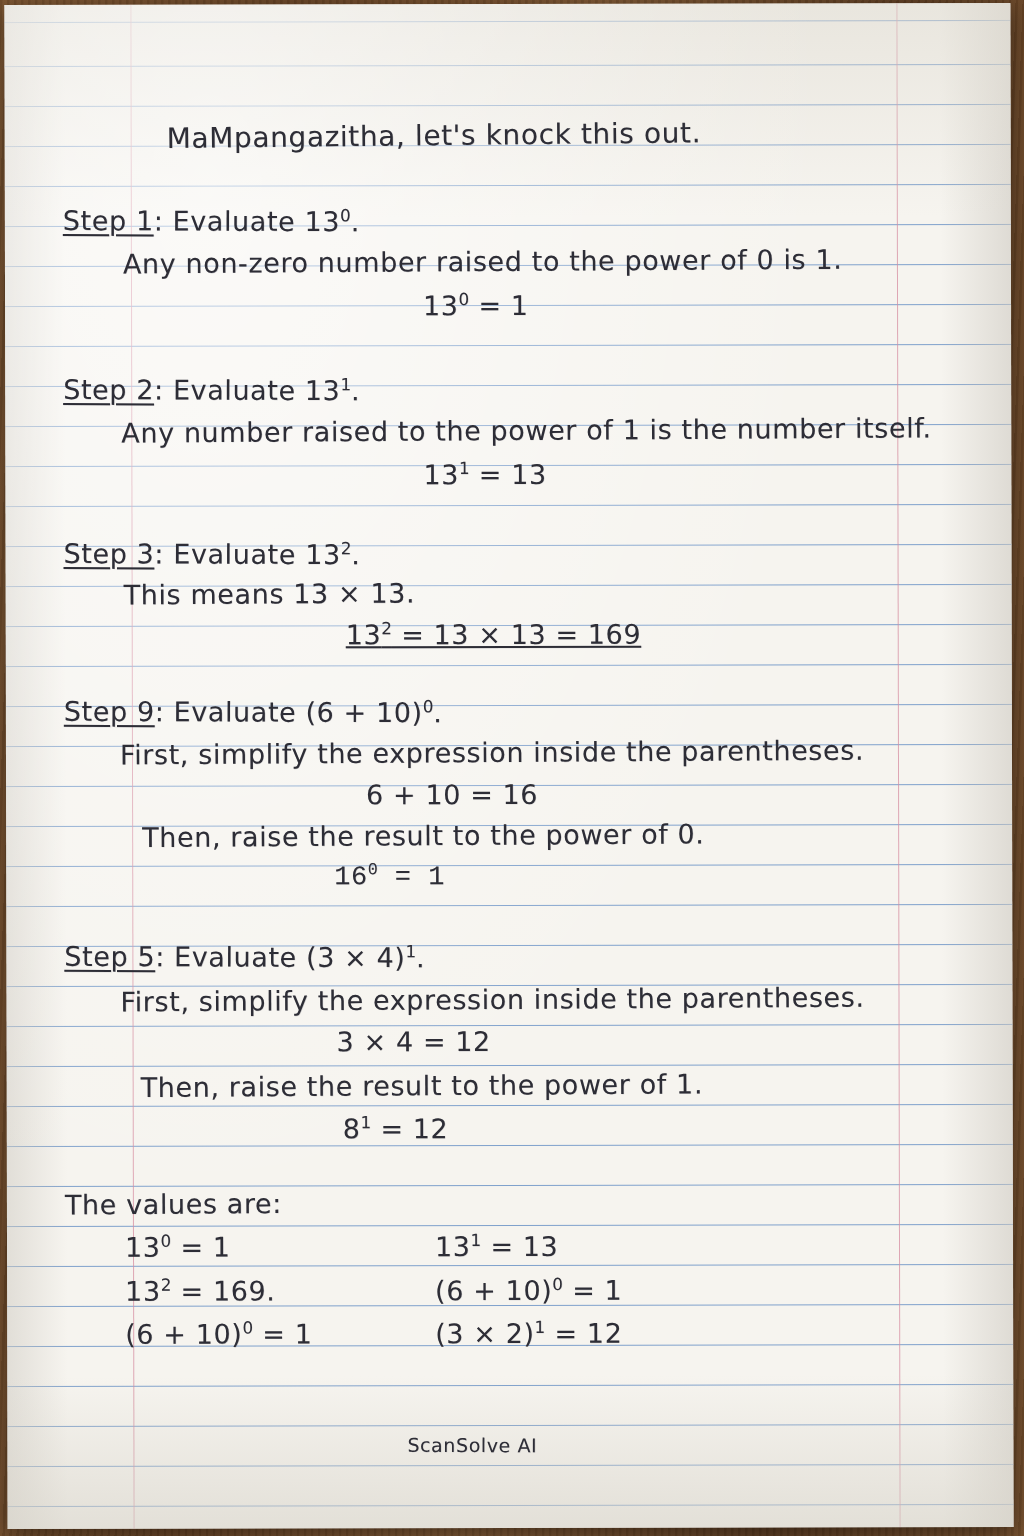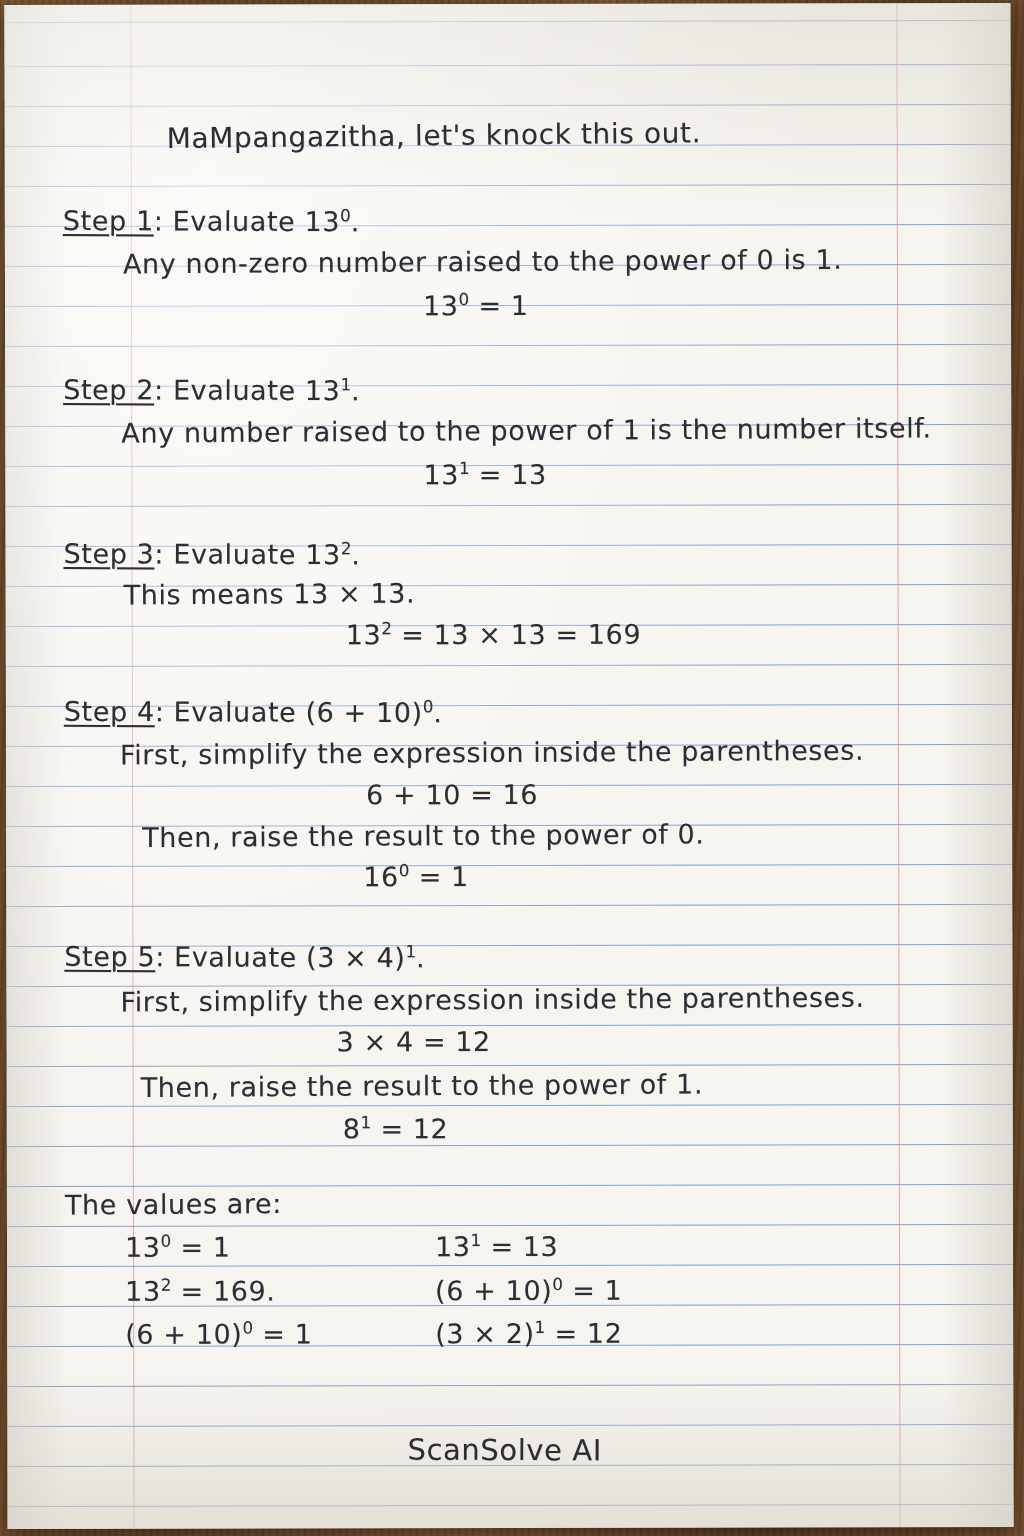--- a/index.html
+++ b/index.html
@@ -107,21 +107,21 @@
     text-decoration: underline;
     text-underline-offset: 4px;
     text-decoration-thickness: 1.6px;
   }
   sup {
     font-size: 0.62em;
     vertical-align: super;
     letter-spacing: 0;
   }
   .sig {
-    font-size: 29px;
+    font-size: 19px;
     text-align: center;
   }
   .slant-1 { transform: rotate(-0.5deg); }
   .slant-2 { transform: rotate(0.35deg); }
   .slant-3 { transform: rotate(-0.25deg); }
 </style>
 </head>
 <body>
 
 <div id="desk"></div>
@@ -139,27 +139,27 @@
     <div class="line hw slant-2" style="left:58px; top:202px;"><span class="step-label">Step 1</span><span>: Evaluate 13</span><sup>0</sup><span>.</span></div>
     <div class="line hw slant-3" style="left:118px; top:244px;">Any non-zero number raised to the power of 0 is 1.</div>
     <div class="line hw" style="left:418px; top:287px;"><span>13</span><sup>0</sup><span> = 1</span></div>
 
     <div class="line hw slant-2" style="left:58px; top:371px;"><span class="step-label">Step 2</span><span>: Evaluate 13</span><sup>1</sup><span>.</span></div>
     <div class="line hw slant-3" style="left:116px; top:413px;">Any number raised to the power of 1 is the number itself.</div>
     <div class="line hw" style="left:418px; top:456px;"><span>13</span><sup>1</sup><span> = 13</span></div>
 
     <div class="line hw slant-2" style="left:58px; top:535px;"><span class="step-label">Step 3</span><span>: Evaluate 13</span><sup>2</sup><span>.</span></div>
     <div class="line hw slant-3" style="left:118px; top:576px;">This means 13 × 13.</div>
-    <div class="line hw" style="left:340px; top:616px;"><span>13</span><sup>2</sup><span> = 13 × 13 = 169</span></div>
+    <div class="line hw" style="left:340px; top:616px;text-decoration:underline;"><span>13</span><sup>2</sup><span> = 13 × 13 = 169</span></div>
 
-    <div class="line hw slant-2" style="left:58px; top:693px;"><span class="step-label">Step 4</span><span>: Evaluate (6 + 10)</span><sup>0</sup><span>.</span></div>
+    <div class="line hw slant-2" style="left:58px; top:693px;"><span class="step-label">Step 9</span><span>: Evaluate (6 + 10)</span><sup>0</sup><span>.</span></div>
     <div class="line hw slant-3" style="left:114px; top:735px;">First, simplify the expression inside the parentheses.</div>
     <div class="line hw" style="left:360px; top:777px;">6 + 10 = 16</div>
     <div class="line hw slant-3" style="left:136px; top:818px;">Then, raise the result to the power of 0.</div>
-    <div class="line hw" style="left:357px; top:858px;"><span>16</span><sup>0</sup><span> = 1</span></div>
+    <div class="line hw" style="left:328px; top:858px;font-family:Liberation Mono, monospace;"><span>16</span><sup>0</sup><span> = 1</span></div>
 
     <div class="line hw slant-2" style="left:58px; top:938px;"><span class="step-label">Step 5</span><span>: Evaluate (3 × 4)</span><sup>1</sup><span>.</span></div>
     <div class="line hw slant-3" style="left:114px; top:982px;">First, simplify the expression inside the parentheses.</div>
     <div class="line hw" style="left:330px; top:1024px;">3 × 4 = 12</div>
     <div class="line hw slant-3" style="left:134px; top:1068px;">Then, raise the result to the power of 1.</div>
     <div class="line hw" style="left:336px; top:1110px;"><span>8</span><sup>1</sup><span> = 12</span></div>
 
     <div class="line hw slant-3" style="left:58px; top:1186px;">The values are:</div>
 
     <div class="line hw" style="left:118px; top:1228px;"><span>13</span><sup>0</sup><span> = 1</span></div>

